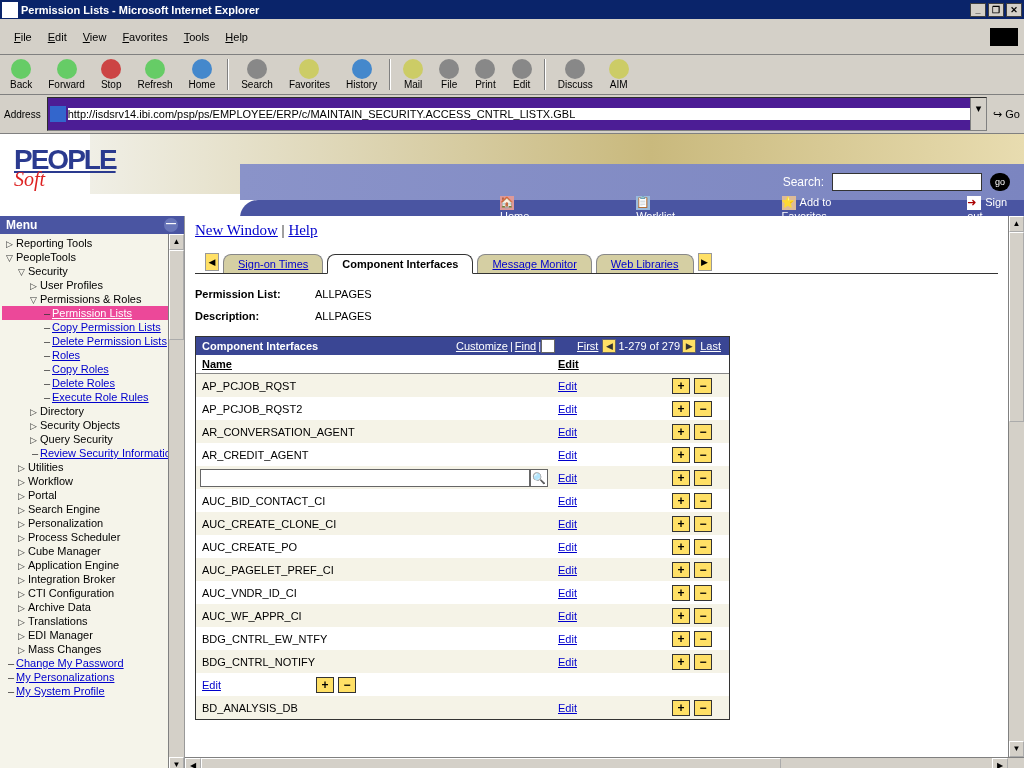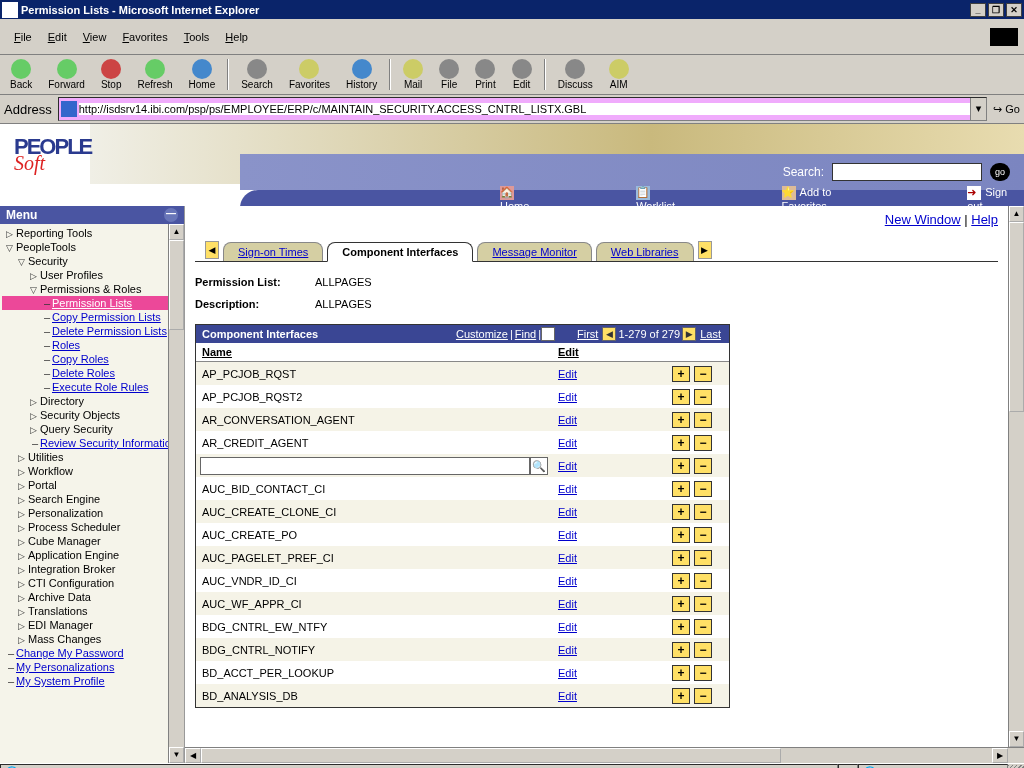--- a/index.html
+++ b/index.html
@@ -18,41 +18,41 @@
 .iemenu .brand { margin-left:auto; width:28px; height:18px; background:#000; }
 
 
 .ietoolbar { background:#d4d0c8; border-bottom:1px solid #808080; padding:2px 4px; display:flex; gap:4px; }
 .ietoolbar .tbtn { display:flex; flex-direction:column; align-items:center; padding:2px 6px; font-size:10px; }
 .ietoolbar .tbtn .ticon { width:20px; height:20px; border-radius:50%; position:relative; }
 .ietoolbar .sep { width:2px; border-left:1px solid #808080; border-right:1px solid #fff; margin:2px 2px; }
 
 
 .addr { background:#d4d0c8; display:flex; align-items:center; padding:2px 4px; border-bottom:1px solid #808080; gap:6px; }
-.addr label { font-size:13px;text-align:right; }
-.addr .addrbox { flex:1; display:flex; align-items:center; background:#f0abfc; border:1px inset #808080; height:24px; }
+.addr label { font-size:10px;text-align:right; }
+.addr .addrbox { flex:1; display:flex; align-items:center; background:#4c1d95; border:1px inset #808080; height:34px; }
 .addr .addrbox .favicon { width:16px; height:16px; margin:0 2px; background:#36c; }
 .addr .addrbox input { flex:1; border:none; font-size:11px; outline:none; }
 .addr .addrbox .drop { width:16px; background:#d4d0c8; border-left:1px solid #808080; height:100%; text-align:center; line-height:20px; }
 .addr .go { font-size:11px; }
 
 
 .content { position:relative; height: calc(768px - 19px - 20px - 46px - 26px - 18px); background:#fff; }
 
 
 .psheader { height:82px; background:#fff; position:relative; overflow:hidden; }
 .psheader .grad { position:absolute; top:0; left:90px; right:0; height:60px; background:linear-gradient(to right, #f0efe6 0%, #c9b97d 60%, #e8dcb0 100%); }
 .psheader .bluebar { position:absolute; top:30px; left:240px; right:0; height:36px; background:linear-gradient(to right, #8a93c9, #7b85c0); display:flex; align-items:center; justify-content:flex-end; color:#fff; padding-right:14px; gap:8px; font-size:12px; }
 .psheader .bluebar input { width:150px; height:18px; border:1px solid #333; font-size:11px; }
 .psheader .bluebar .gobtn { width:20px; height:18px; background:#000; color:#fff; font-size:9px; border-radius:9px; text-align:center; line-height:18px; }
 .psheader .bluebar2 { position:absolute; top:66px; left:240px; right:0; height:18px; background:#4a55a2; border-top-left-radius:18px; display:flex; align-items:center; color:#fff; padding-left:260px; font-size:11px; gap:90px; }
 .psheader .bluebar2 a { color:#fff; text-decoration:none; }
 .psheader .bluebar2 .icon { width:14px; height:14px; display:inline-block; vertical-align:middle; margin-right:4px; }
 .logo { position:absolute; top:10px; left:14px; font-family: 'Arial Black', sans-serif; }
-.logo .p1 { color:#2a3a8f; font-size:22px; font-weight:900; letter-spacing:-2px; }
+.logo .p1 { color:#2a3a8f; font-size:28px; font-weight:900; letter-spacing:-2px;text-decoration:underline; }
 .logo .p2 { color:#d22; font-style:italic; font-size:20px; margin-top:-8px; font-family:'Brush Script MT', cursive; }
 
 
 .mainsplit { display:flex; height:calc(100% - 82px); }
 .sidebar { width:185px; background:#f5f4ea; display:flex; flex-direction:column; border-right:1px solid #999; position:relative; }
 .sidebar .menuhdr { background:#4a55a2; color:#fff; font-weight:bold; padding:2px 6px; display:flex; justify-content:space-between; align-items:center; font-size:12px; }
 .sidebar .menuhdr .min { width:14px; height:14px; background:#6875b8; border-radius:50%; text-align:center; line-height:12px; font-size:10px; }
 .sidebar .menubody { flex:1; overflow:hidden; position:relative; }
 .sidebar .menubody .scroll { position:absolute; top:0; right:0; width:16px; height:100%; background:#d4d0c8; border-left:1px solid #808080; }
 .sidebar .menubody .scroll .arr { height:16px; background:#d4d0c8; border:1px outset #fff; text-align:center; font-size:8px; line-height:14px; }
@@ -75,21 +75,21 @@
 .mainpane .vscroll { position:absolute; top:0; right:0; width:16px; height:calc(100% - 16px); background:#d4d0c8; border-left:1px solid #808080; }
 .mainpane .vscroll .arr { height:16px; background:#d4d0c8; border:1px outset #fff; text-align:center; font-size:8px; line-height:14px; }
 .mainpane .vscroll .thumb { position:absolute; top:16px; width:100%; height:190px; background:#d4d0c8; border:1px outset #fff; }
 .mainpane .hscroll { position:absolute; bottom:0; left:0; right:0; height:16px; background:#d4d0c8; border-top:1px solid #808080; display:flex; }
 .mainpane .hscroll .arr { width:16px; background:#d4d0c8; border:1px outset #fff; text-align:center; font-size:8px; line-height:14px; }
 .mainpane .hscroll .track { flex:1; position:relative; }
 .mainpane .hscroll .thumb { position:absolute; left:0; width:580px; height:100%; background:#d4d0c8; border:1px outset #fff; }
 .mainpane .hscroll .corner { width:16px; background:#d4d0c8; }
 
 .mainbody { position:absolute; top:0; left:0; right:16px; bottom:16px; background:#fff; padding:6px 10px; overflow:hidden; }
-.toplinks { text-align:right; font-size:13px; }
+.toplinks { font-size:15px;font-family:Liberation Serif, serif; }
 .toplinks a { color:#0000cc; text-decoration:underline; }
 .tabs { margin-top:14px; display:flex; align-items:flex-end; border-bottom:1px solid #333; position:relative; padding-left:10px; }
 .tabs .navarr { width:14px; height:18px; background:#ffe066; border:1px solid #999; font-size:9px; text-align:center; line-height:16px; margin:0 4px 2px 0; }
 .tabs .tab { background:#d5cfa3; border:1px solid #888; border-bottom:none; border-radius:8px 8px 0 0; padding:3px 14px; margin-right:4px; font-size:11px; }
 .tabs .tab a { color:#0000cc; text-decoration:underline; }
 .tabs .tab.active { background:#fff; border:1px solid #333; border-bottom:1px solid #fff; margin-bottom:-1px; font-weight:bold; }
 .tabs .tab.active span { color:#000; text-decoration:none; }
 
 .formrow { display:flex; margin-top:14px; font-size:11px; }
 .formrow .lbl { width:120px; font-weight:bold; }
@@ -440,21 +440,20 @@
               </div>
               <div class="grow">
                 <div class="c1">BDG_CNTRL_NOTIFY</div>
                 <div class="c2"><a href="#">Edit</a></div>
                 <div class="c3">
                   <div class="pm">+</div>
                   <div class="pm">−</div>
                 </div>
               </div>
               <div class="grow">
-                <div class="c1">BD_ACCT_PER_LOOKUP</div>
                 <div class="c2"><a href="#">Edit</a></div>
                 <div class="c3">
                   <div class="pm">+</div>
                   <div class="pm">−</div>
                 </div>
               </div>
               <div class="grow">
                 <div class="c1">BD_ANALYSIS_DB</div>
                 <div class="c2"><a href="#">Edit</a></div>
                 <div class="c3">

